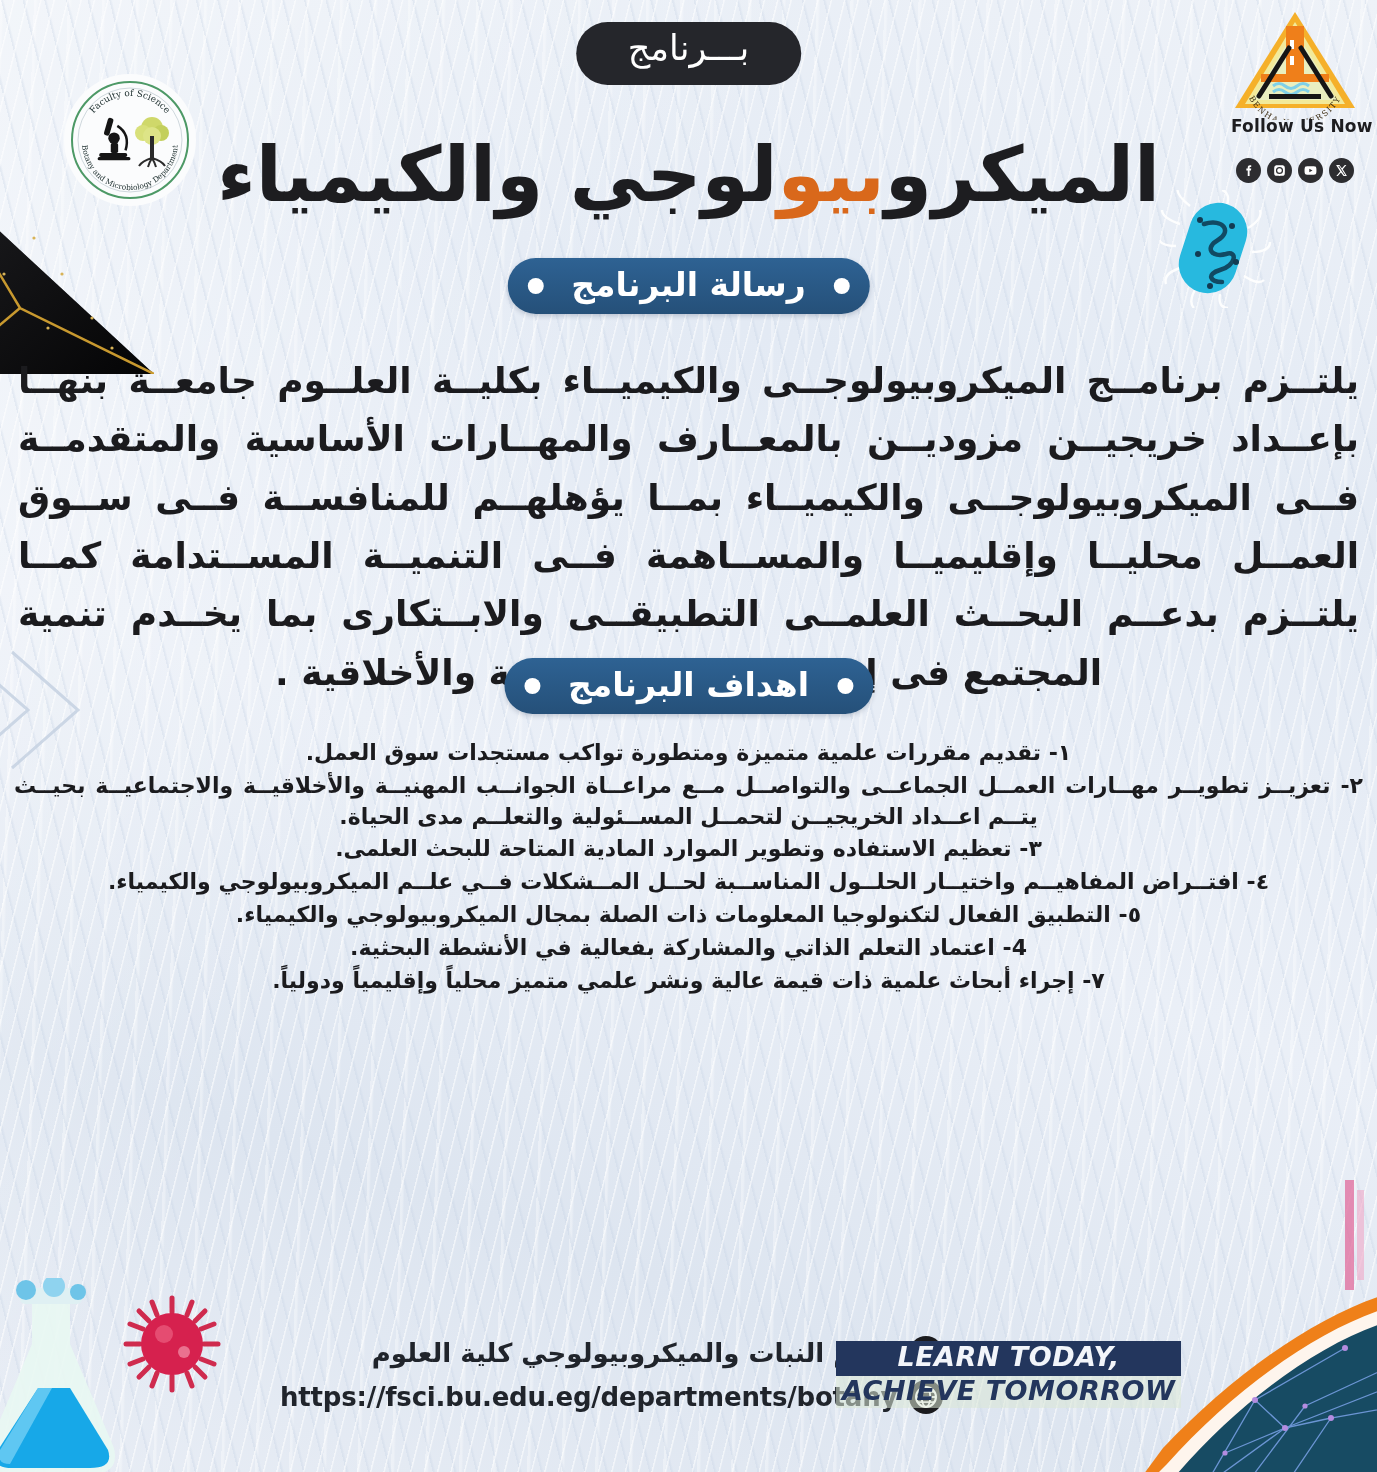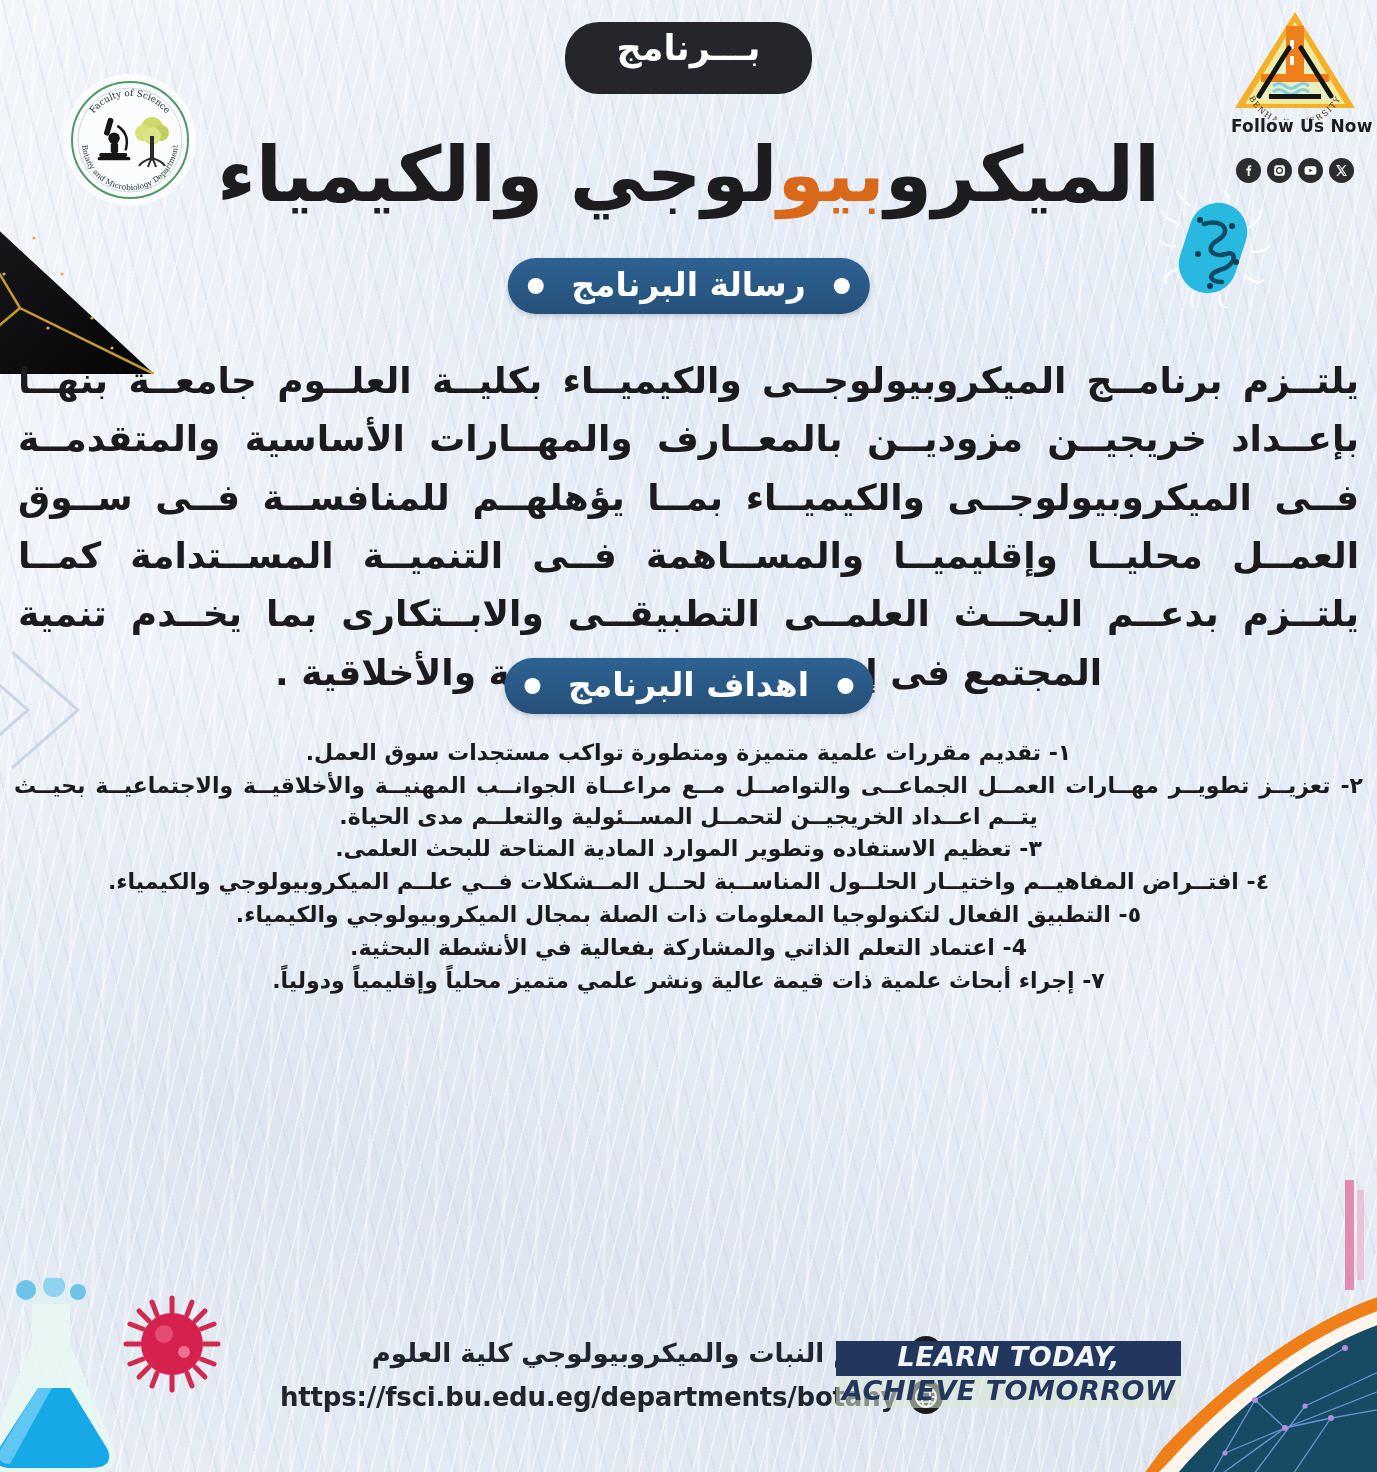--- a/index.html
+++ b/index.html
@@ -46,22 +46,22 @@
 
   #dept-seal {
     position:absolute; left:62px; top:72px;
     width:136px; height:136px;
   }
 
   #program-pill {
     position:absolute; left:50%; transform:translateX(-50%); top:22px;
     background:#25262b; color:#ffffff;
     border-radius:34px;
-    padding:9px 52px 28px;
-    font-size:35px; font-weight:bold;
+    padding:9px 52px 19px;
+    font-size:35px; font-weight:normal;
     letter-spacing:1px;
     line-height:1;
     white-space:nowrap;
     text-align:center;
   }
 
   #main-title {
     position:absolute; left:0; right:0; top:92px;
     text-align:center;
     font-size:76px; font-weight:bold;

